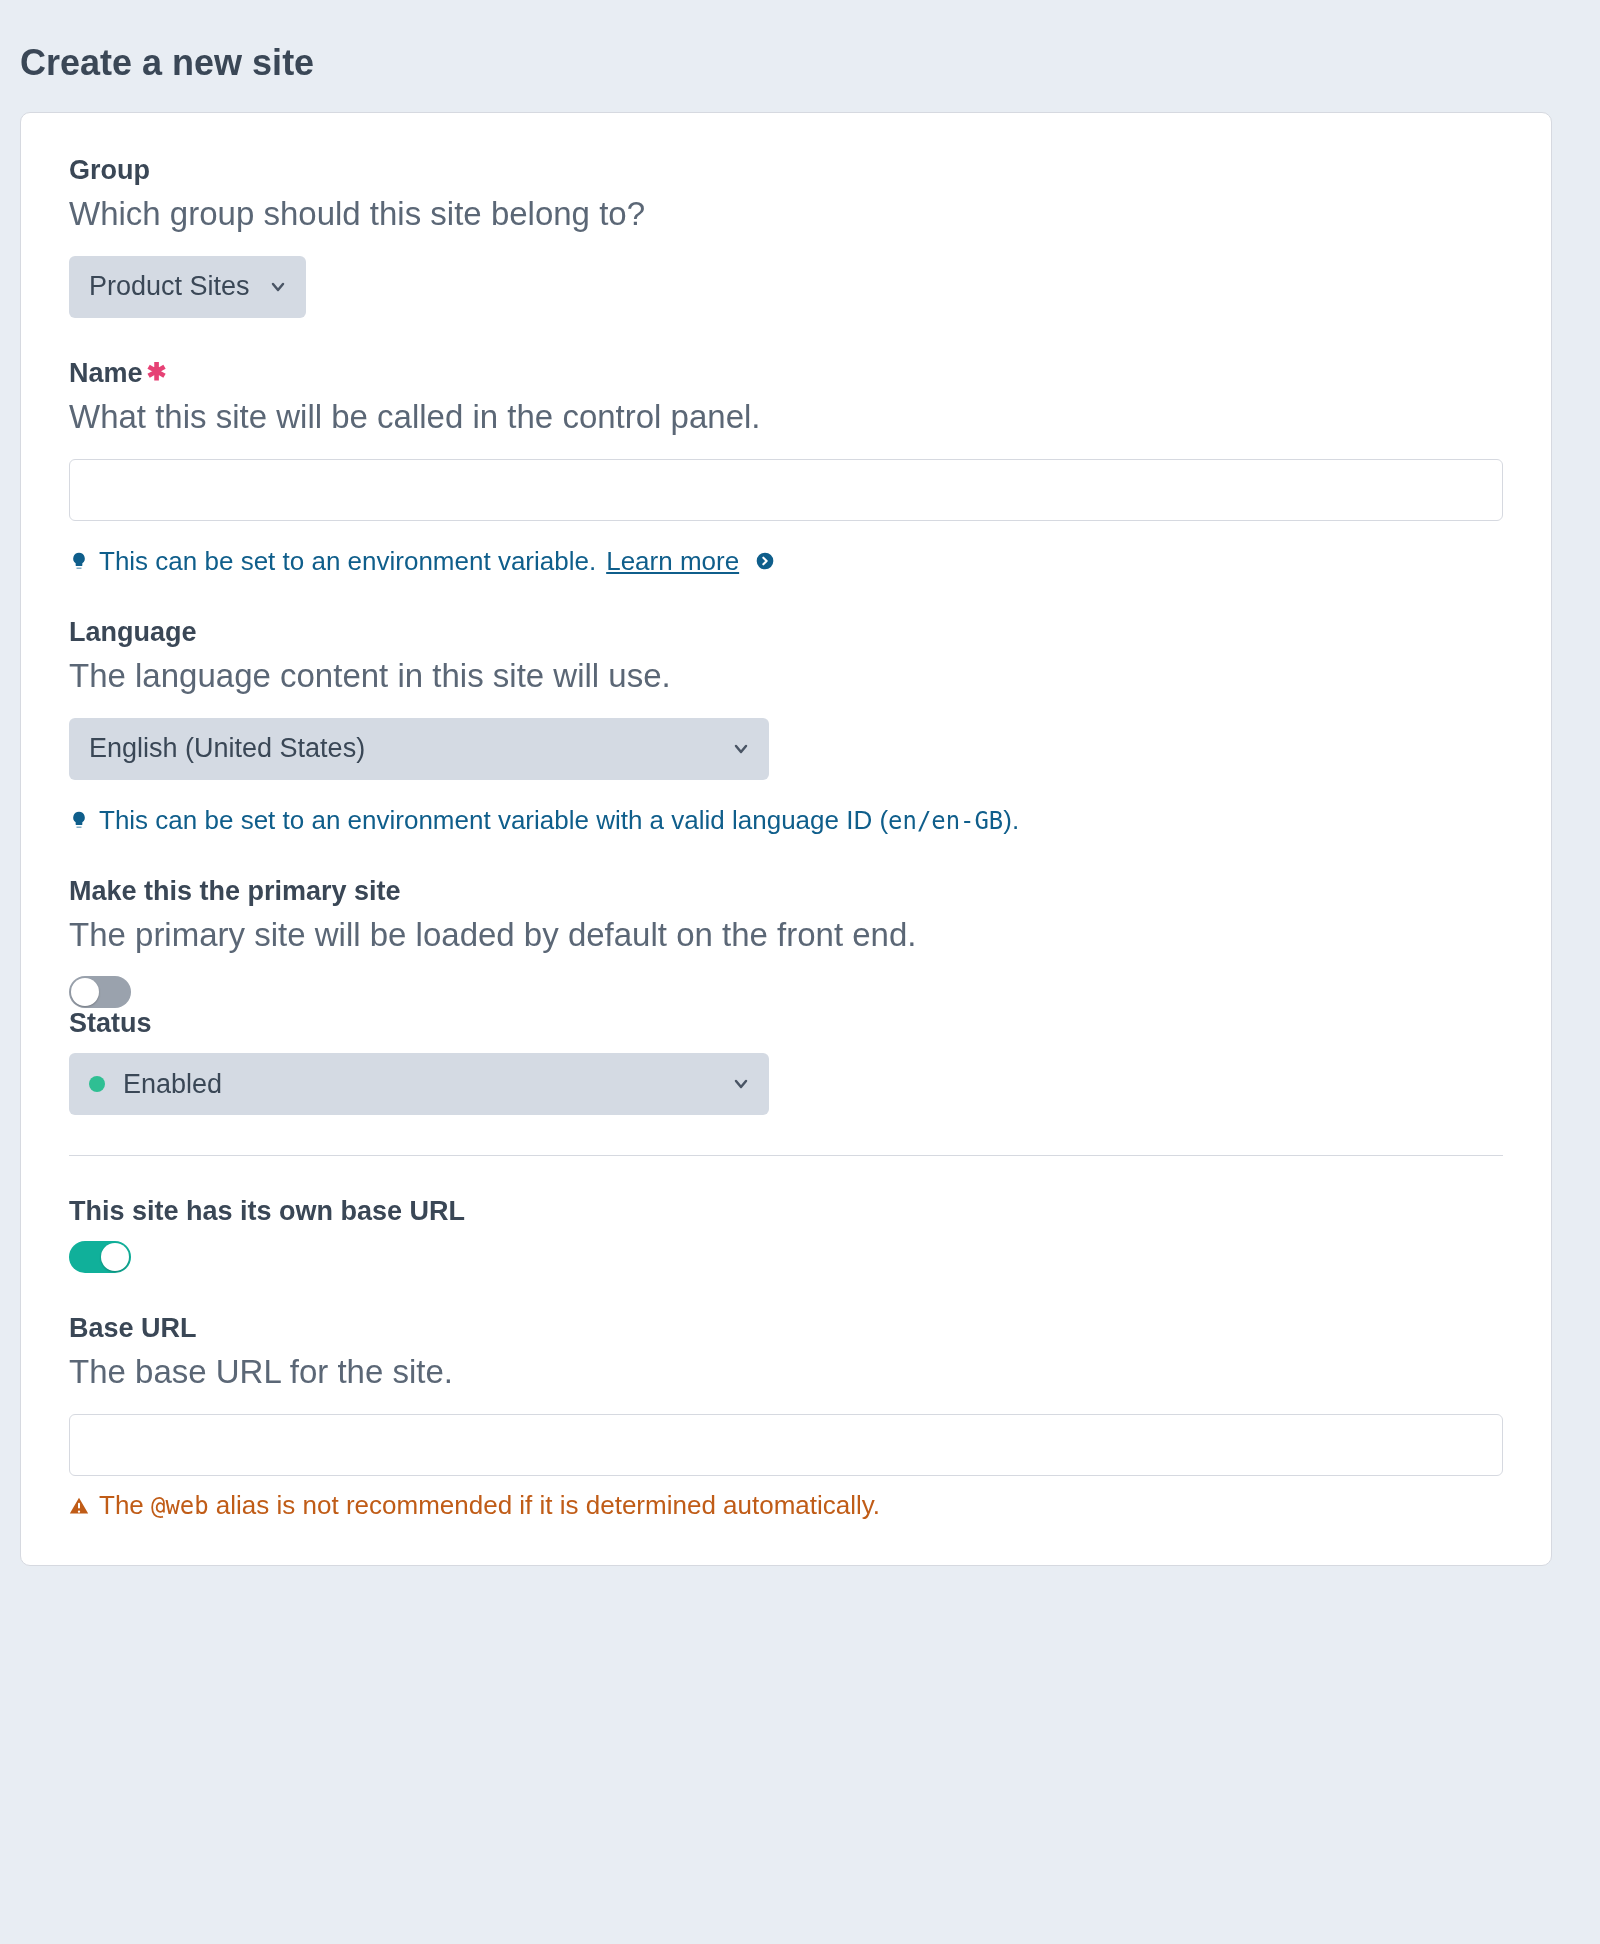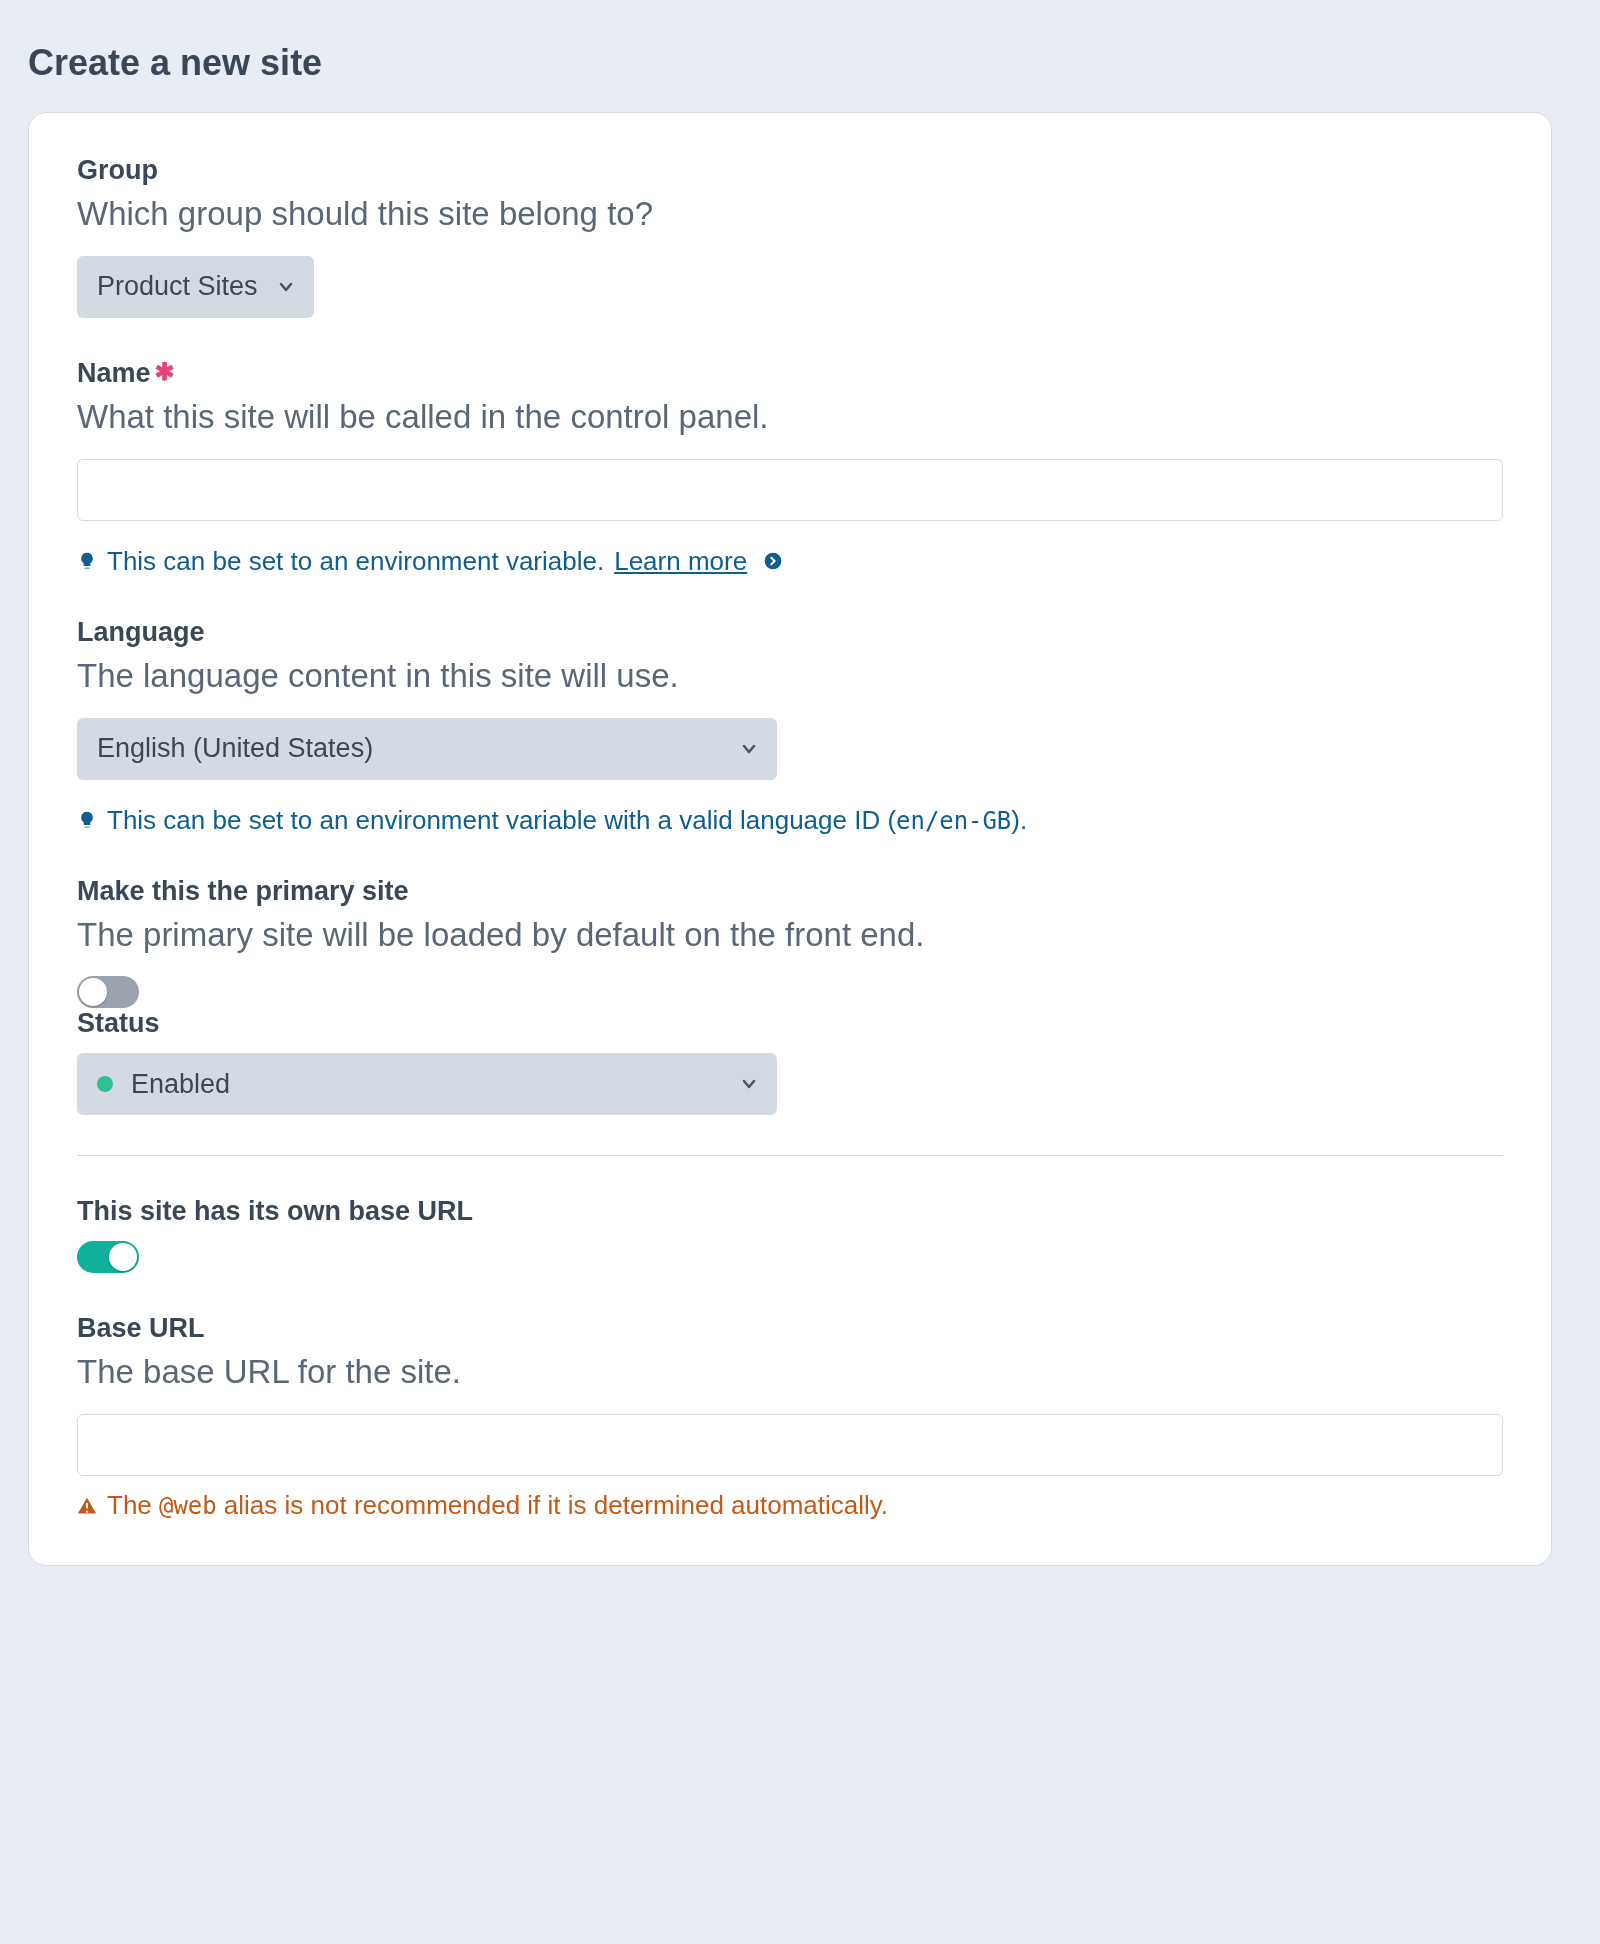--- a/index.html
+++ b/index.html
@@ -12,23 +12,23 @@
     --select-bg:#d4dae3;
     --select-bg2:#dfe4ea;
     --link:#0f5e8b;
     --required:#e64275;
     --teal:#10b09a;
     --gray:#9aa2ad;
     --warn:#c05c17;
     --dot-green:#2fbf93;
   }
   html,body{margin:0;padding:0;background:var(--bg);font-family:-apple-system,BlinkMacSystemFont,"Segoe UI",Helvetica,Arial,sans-serif;color:var(--text);}
-  .page{width:1600px;min-height:1944px;padding:42px 48px 60px 28px;box-sizing:border-box;}
+  .page{width:1600px;min-height:1944px;padding:42px 48px 60px 20px;box-sizing:border-box;}
   h1.page-title{margin:0 0 28px 0;font-size:36px;font-weight:700;color:var(--text-strong);}
-  .card{background:var(--card);border:1px solid var(--border);border-radius:18px;padding:42px 48px 44px 48px;}
+  .card{background:var(--card);border:1px solid var(--border);border-radius:10px;padding:42px 48px 44px 48px;}
   .field{margin-bottom:40px;}
   .field.last{margin-bottom:0;}
   .label{font-size:27px;font-weight:700;color:var(--text-strong);margin-bottom:4px;}
   .req{color:var(--required);font-size:24px;margin-left:4px;vertical-align:top;}
   .instructions{font-size:33px;color:var(--muted);margin-bottom:18px;line-height:1.45;}
   .text-input{width:100%;height:62px;border:1px solid var(--border);border-radius:6px;background:#fff;font-size:27px;padding:0 16px;box-sizing:border-box;color:var(--text);}
   .select{display:flex;align-items:center;justify-content:space-between;background:var(--select-bg);border-radius:6px;height:62px;padding:0 18px 0 20px;font-size:27px;color:var(--text-strong);box-sizing:border-box;cursor:pointer;}
   .select.inline{display:inline-flex;width:auto;min-width:200px;}
   .select.wide{width:700px;}
   .chevron{width:20px;height:20px;flex:0 0 20px;margin-left:18px;}

